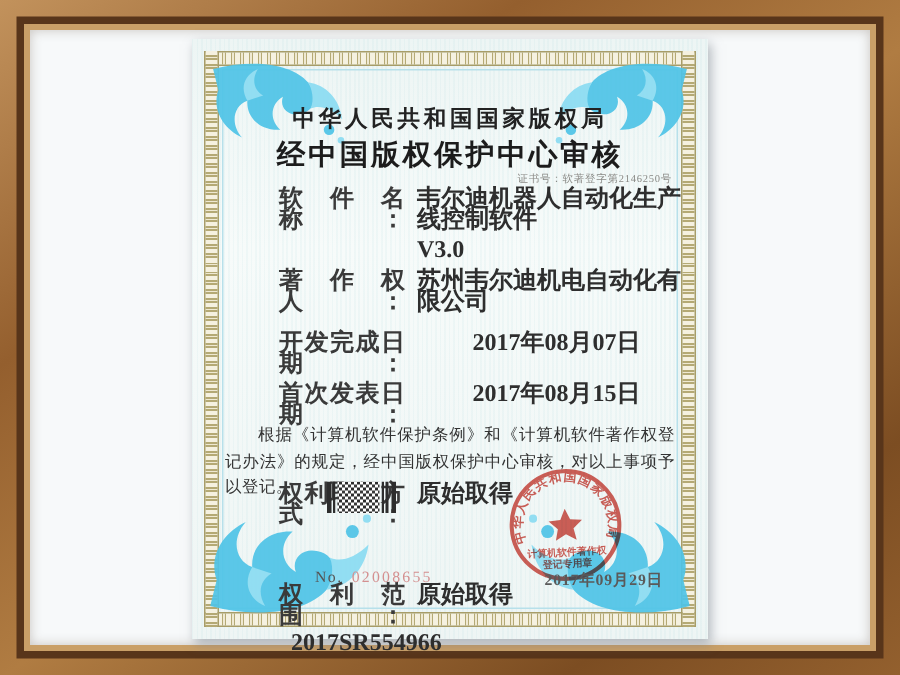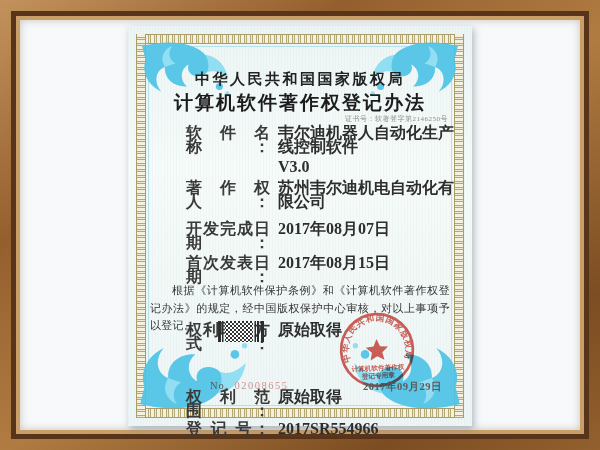--- a/index.html
+++ b/index.html
@@ -41,21 +41,21 @@
   .cert-title{position:absolute;top:64px;left:0;right:0;text-align:center;
           font-size:19px;font-weight:bold;letter-spacing:2px;color:#1c1c1c;}
   .certline{position:absolute;top:88px;right:24px;font-size:7px;color:#8a8a86;letter-spacing:.5px;}
   .fields{position:absolute;left:58px;top:100px;right:18px;font-size:16px;color:#333;}
   .row{display:flex;margin-bottom:6px;line-height:14px;}
   .row .lbl{width:84px;flex:0 0 84px;text-align:justify;text-align-last:justify;
             font-weight:600;color:#3a3a3a;}
   .row .val{margin-left:8px;font-weight:600;color:#2e2e2e;}
   .val2{margin-left:92px;line-height:13px;font-weight:600;color:#2e2e2e;margin-bottom:8px;margin-top:1px;}
   .mb-lg{margin-bottom:13px;}
-  .mb-md{margin-bottom:6px;}
+  .mb-md{margin-bottom:6px;gap:37px;}
   .mb-sm{margin-bottom:4px;margin-top:39px;}
   .statement{position:absolute;left:22px;top:256px;width:300px;font-size:11px;line-height:17.5px;
              color:#333;text-indent:2em;text-align:justify;font-weight:400;letter-spacing:.3px;}
   
   .barcode{position:absolute;left:90px;top:295px;width:46px;height:21px;}
   
   .seal{position:absolute;left:210px;top:285px;width:78px;height:78px;opacity:.85;
         mix-blend-mode:multiply;transform:rotate(-3deg);}
   .seal-date{position:absolute;left:210px;top:354px;width:110px;font-size:10.5px;color:#5a5a5a;
              letter-spacing:.5px;font-weight:600;margin-left:25px;}
@@ -102,21 +102,21 @@
         <use href="#flourish"></use>
       </svg>
     <svg class="fl fl-bl" viewBox="0 0 104 66">
         <use href="#flourish"></use>
       </svg>
     <svg class="fl fl-br" viewBox="0 0 104 66">
         <use href="#flourish"></use>
       </svg>
 
     <div class="issuer">中华人民共和国国家版权局</div>
-    <div class="cert-title">计算机软件著作权登记办法</div>
+    <div class="cert-title">经中国版权保护中心审核</div>
     <div class="certline">证书号：软著登字第2146250号</div>
 
     <div class="fields">
       <div class="row">
         <span class="lbl">软 件 名 称：</span>
         <span class="val">韦尔迪机器人自动化生产线控制软件</span>
       </div>
       <div class="val2">V3.0</div>
       <div class="row mb-lg">
         <span class="lbl">著 作 权 人：</span>
@@ -132,21 +132,20 @@
       </div>
       <div class="row mb-sm">
         <span class="lbl">权利取得方式：</span>
         <span class="val">原始取得</span>
       </div>
       <div class="row mb-sm">
         <span class="lbl">权 利 范 围：</span>
         <span class="val">原始取得</span>
       </div>
       <div class="row">
-        <span class="lbl">登 记 号：</span>
         <span class="val">2017SR554966</span>
       </div>
     </div>
 
     <div class="statement">根据《计算机软件保护条例》和《计算机软件著作权登记办法》的规定，经中国版权保护中心审核，对以上事项予以登记。</div>
 
     <svg class="barcode" viewBox="0 0 46 21">
       <rect x="0" y="0" width="3" height="21" fill="#2d2d2d"></rect>
       <rect x="4" y="0" width="1.5" height="21" fill="#2d2d2d"></rect>
       <rect x="7" y="0" width="28" height="21" fill="url(#bcdots)"></rect>

